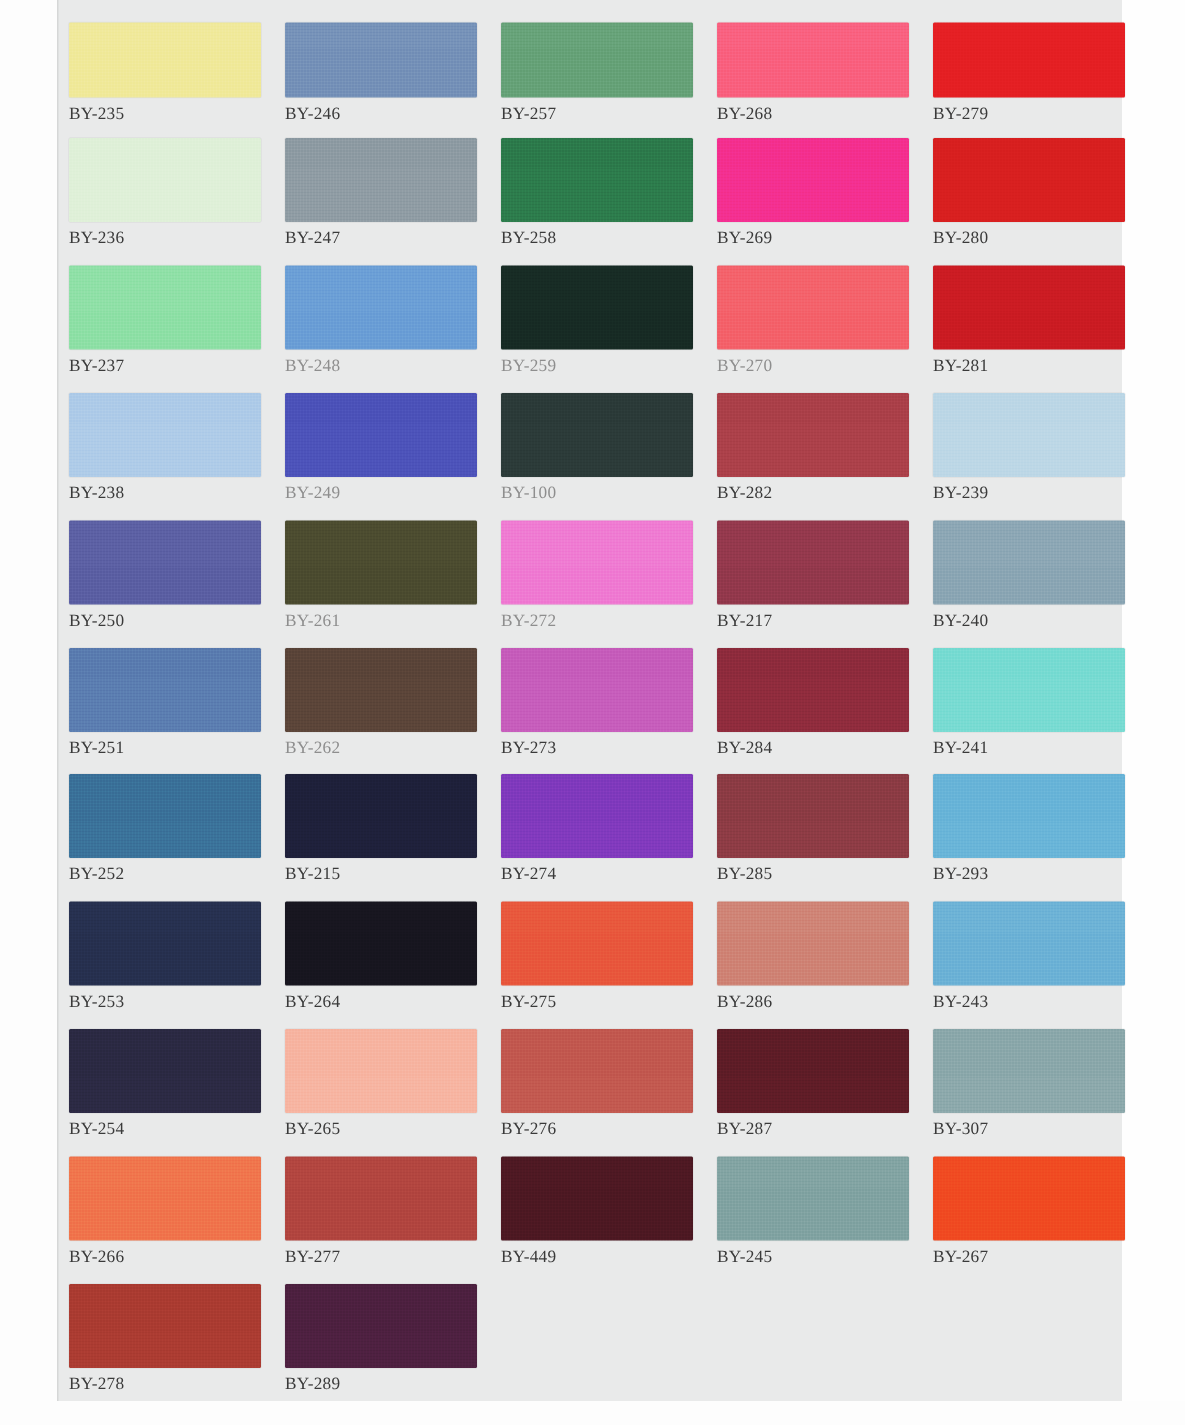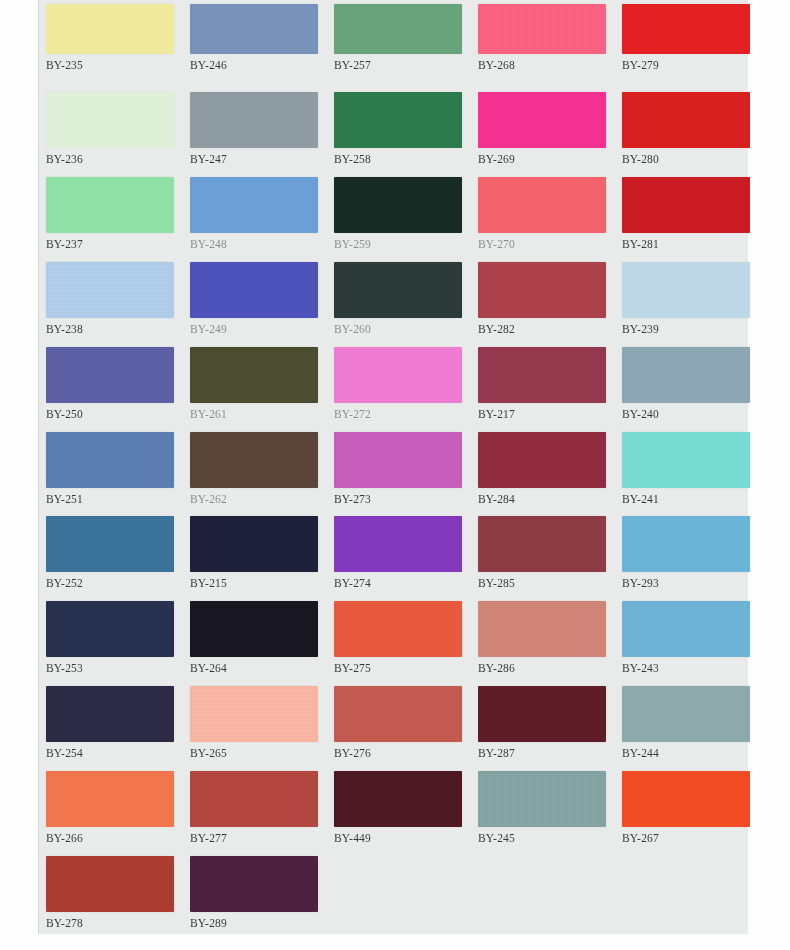--- a/index.html
+++ b/index.html
@@ -96,21 +96,21 @@
     font-size: 11.5px;
     letter-spacing: 0.2px;
     color: #3a3a3a;
     font-family: "Liberation Serif", "DejaVu Serif", serif;
     white-space: nowrap;
   }
   .code.faint { color: #8e8e8e; }
 
   
   .grid > .cell:nth-child(-n+5) .chip { height: 50px; margin-top: 0; }
-  .grid > .cell:nth-child(-n+5) { padding-top: 4px; }
+  .grid > .cell:nth-child(-n+5) { padding-top: 15px; }
 </style>
 </head>
 <body>
 
 <div id="swatch-card">
 
   <div class="margin-left"></div>
   <div class="card-edge-shadow"></div>
   <div class="margin-right"></div>
   <div class="margin-bottom"></div>
@@ -179,21 +179,21 @@
       <div class="cell">
         <div class="chip" style="background-color: rgb(174, 203, 232);"></div>
         <span class="code">BY-238</span>
       </div>
       <div class="cell">
         <div class="chip" style="background-color: rgb(76, 82, 185);"></div>
         <span class="code faint">BY-249</span>
       </div>
       <div class="cell">
         <div class="chip" style="background-color: rgb(43, 58, 56);"></div>
-        <span class="code faint">BY-260</span>
+        <span class="code faint">BY-100</span>
       </div>
       <div class="cell">
         <div class="chip" style="background-color: rgb(171, 64, 73);"></div>
         <span class="code">BY-282</span>
       </div>
       <div class="cell">
         <div class="chip" style="background-color: rgb(188, 215, 230);"></div>
         <span class="code">BY-239</span>
       </div>
       <div class="cell">
@@ -287,21 +287,21 @@
       <div class="cell">
         <div class="chip" style="background-color: rgb(194, 88, 79);"></div>
         <span class="code">BY-276</span>
       </div>
       <div class="cell">
         <div class="chip" style="background-color: rgb(94, 28, 38);"></div>
         <span class="code">BY-287</span>
       </div>
       <div class="cell">
         <div class="chip" style="background-color: rgb(139, 168, 171);"></div>
-        <span class="code">BY-244</span>
+        <span class="code">BY-307</span>
       </div>
       <div class="cell">
         <div class="chip" style="background-color: rgb(240, 116, 76);"></div>
         <span class="code">BY-266</span>
       </div>
       <div class="cell">
         <div class="chip" style="background-color: rgb(178, 69, 63);"></div>
         <span class="code">BY-277</span>
       </div>
       <div class="cell">

